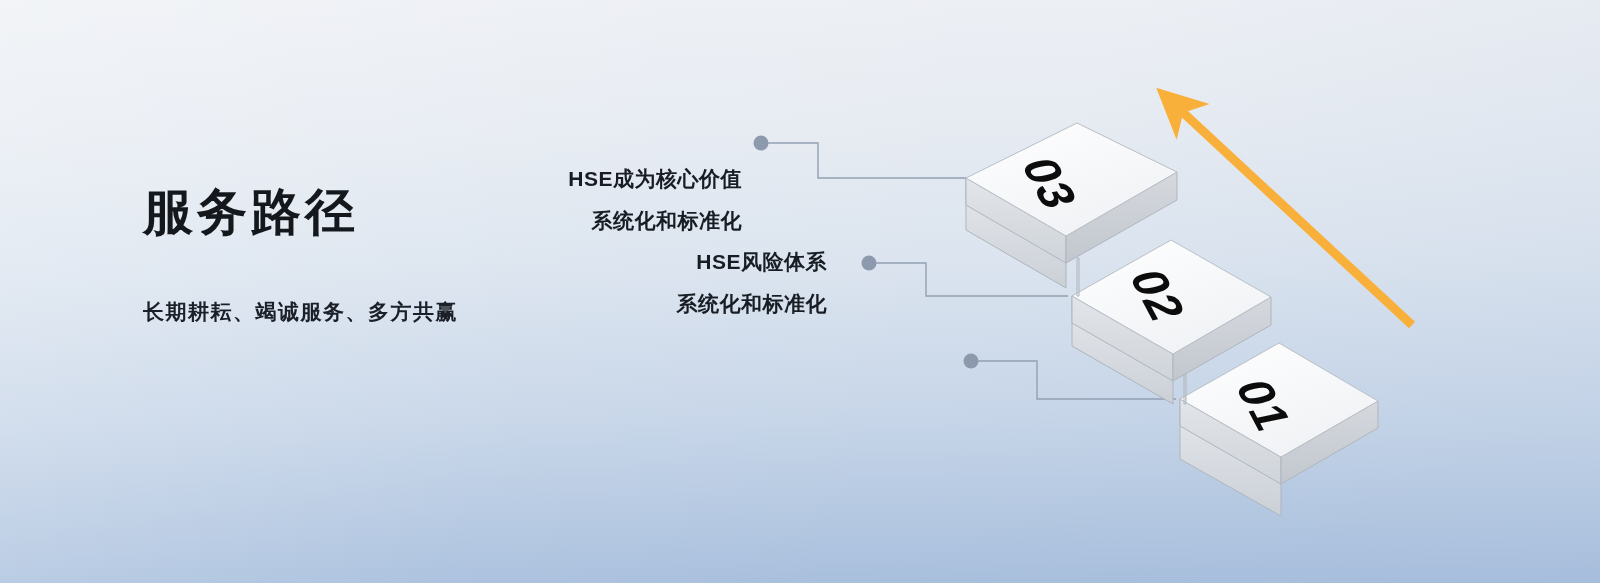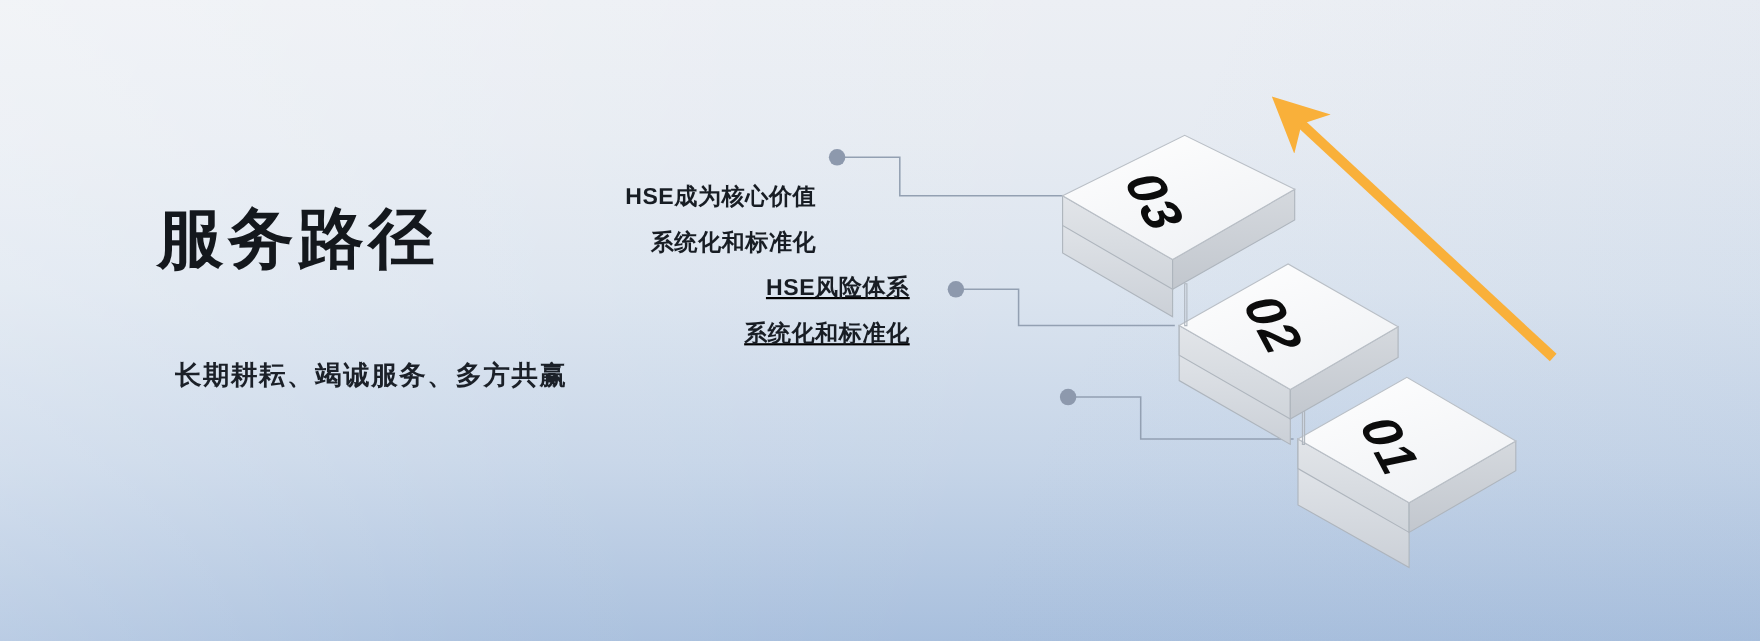--- a/index.html
+++ b/index.html
@@ -37,34 +37,34 @@
   }
 
   
   .headings {
     position: absolute;
     left: 143px;
     top: 185px;
     z-index: 6;
   }
   .page-title {
-    font-size: 60px;
+    font-size: 50px;
     font-weight: 700;
     color: #14181d;
     letter-spacing: 4px;
     line-height: 1.08;
     margin: 0;
     white-space: nowrap;
   }
   .page-subtitle {
-    font-size: 24px;
+    font-size: 21px;
     font-weight: 700;
     color: #1b2028;
     letter-spacing: 1.5px;
-    margin: 16px;
+    margin: 0;
     padding-top: 59px;
     white-space: nowrap;
   }
 
   
   .stage {
     position: absolute;
     left: 0;
     top: 0;
     width: 1600px;
@@ -82,21 +82,21 @@
   .callout .line {
     font-size: 21px;
     font-weight: 700;
     color: #181d24;
     letter-spacing: 0.5px;
     line-height: 1;
   }
   .callout .line + .line { margin-top: 21px; }
 
   .callout-3 { left: 459px; top: 132px; width: 283px; margin-top: 36px; }
-  .callout-2 { left: 584px; top: 251px; width: 243px; text-decoration: underline; }
+  .callout-2 { left: 584px; top: 251px; width: 243px; }
   .callout-1 { left: 707px; top: 348px; width: 250px; }
 
   
   .step-num {
     position: absolute;
     z-index: 6;
     font-size: 47px;
     font-weight: 700;
     color: #0c0c0c;
     letter-spacing: 1px;

